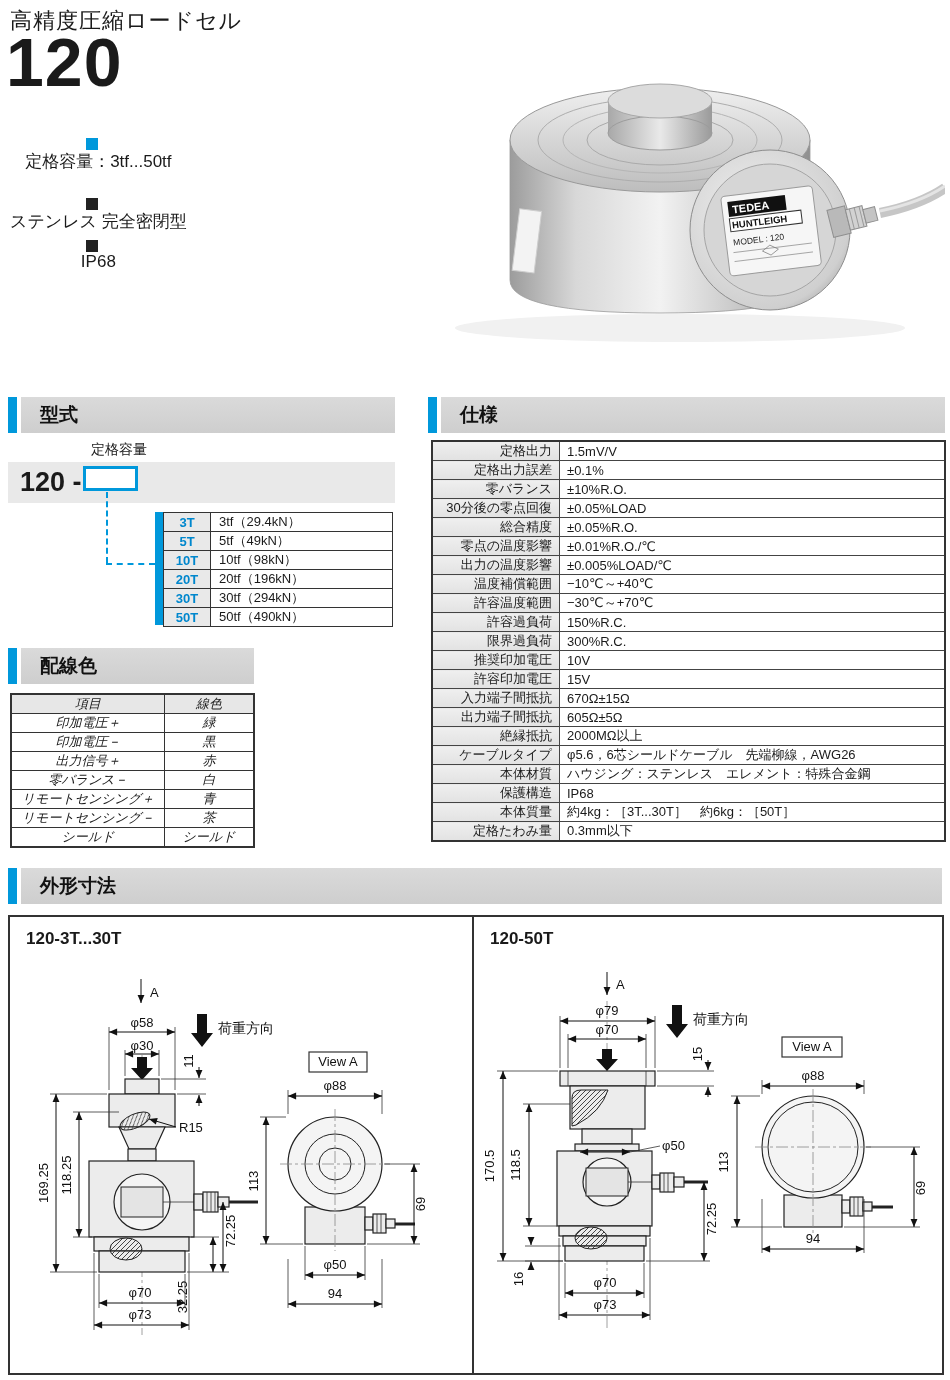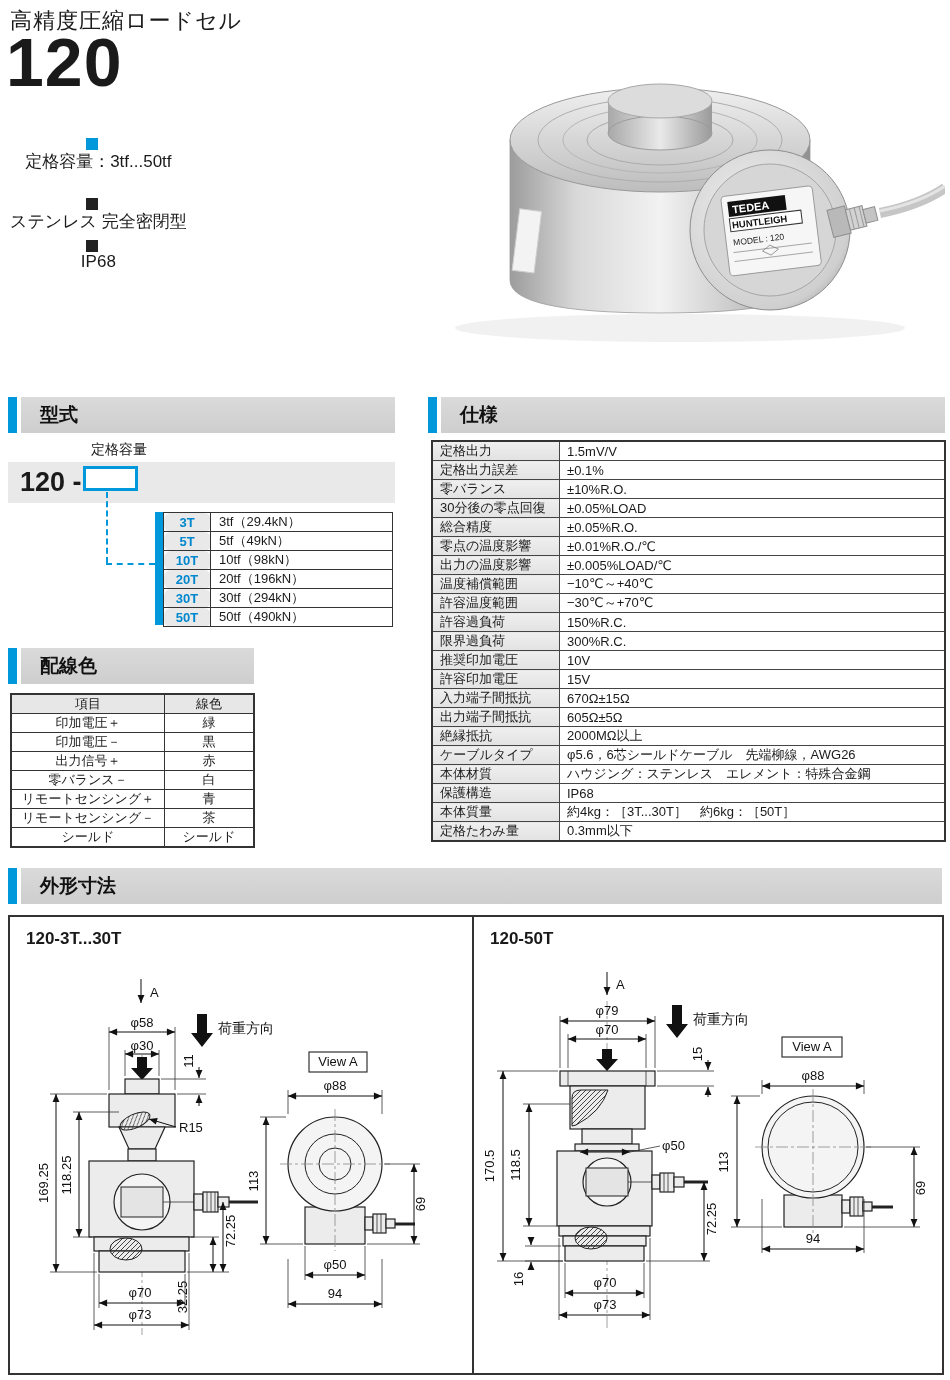--- a/index.html
+++ b/index.html
@@ -33,37 +33,37 @@
   #model-band{left:8px;top:462px;width:387px;height:41px;background:#e9e9e9;}
   #model-prefix{left:20px;top:462px;height:41px;line-height:41px;font-size:27px;font-weight:bold;}
   #capacity-box{left:83px;top:466px;width:49px;height:19px;background:#fff;border:3px solid var(--accent);}
   #dash-v{left:106px;top:492px;height:71px;width:0;border-left:2px dashed var(--accent);}
   #dash-h{left:106px;top:563px;width:49px;height:0;border-top:2px dashed var(--accent);}
   #cap-bar{left:155px;top:512px;width:8px;height:113px;background:var(--accent);}
   table{border-collapse:collapse;}
   #capacity-table{left:163px;top:512px;}
   #capacity-table table{border:1px solid #333;}
   #capacity-table td{border:1px solid #333;font-size:13px;height:17.3px;padding:0 8px;background:#fff;}
-  #capacity-table td.code{width:38px;text-align:center;background:#e9e9e9;color:#0087cd;font-weight:bold;padding:0 4px;border-radius:7px;}
+  #capacity-table td.code{width:38px;text-align:center;background:#e9e9e9;color:#0087cd;font-weight:bold;padding:0 4px;}
   #capacity-table td.cap{width:165px;}
 
   
   #wiring-table{left:10px;top:693px;}
-  #wiring-table table{border:2px solid #333;}
+  #wiring-table table{border:2px solid #333;font-style:italic;}
   #wiring-table td,#wiring-table th{border:1px solid #333;font-size:13px;font-weight:normal;
       height:15.8px;text-align:center;background:#fff;padding:0 6px;}
   #wiring-table th{background:#e7e7e7;}
   #wiring-table .c-item{width:140px;}
   #wiring-table .c-col{width:76px;}
 
   
   #spec-table{left:431px;top:440px;}
   #spec-table table{border:2px solid #333;}
   #spec-table td{border:1px solid #444;font-size:13px;height:16.4px;padding:0 7px;background:#fff;white-space:nowrap;}
-  #spec-table td.lbl{width:112px;background:linear-gradient(180deg,#efefef,#e2e2e2);}
+  #spec-table td.lbl{width:112px;background:linear-gradient(180deg,#efefef,#e2e2e2);text-align:right;}
   #spec-table td.val{width:370px;}
 
   
   #dims-box{left:8px;top:915px;width:932px;height:456px;border:2px solid #333;}
   #dims-divider{left:462px;top:0;bottom:0;width:0;border-left:2px solid #333;}
   .panel-title{font-size:17px;font-weight:bold;}
   #panel-left{left:0;top:0;width:462px;height:456px;}
   #panel-right{left:462px;top:0;width:470px;height:360px;}
 
   

